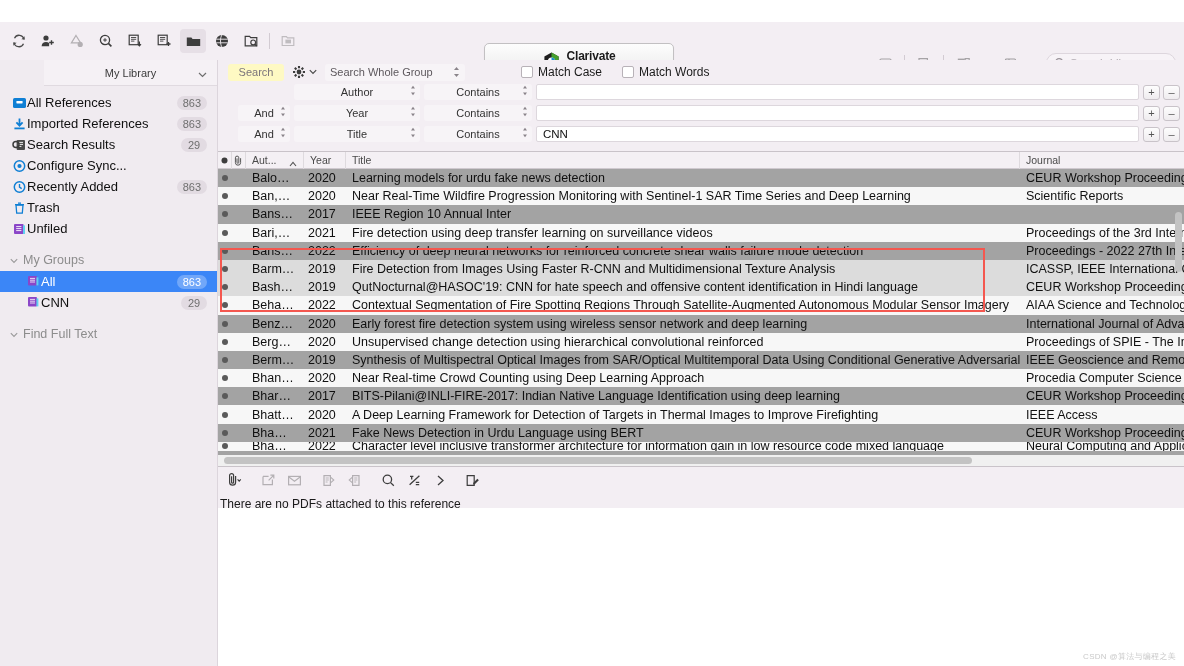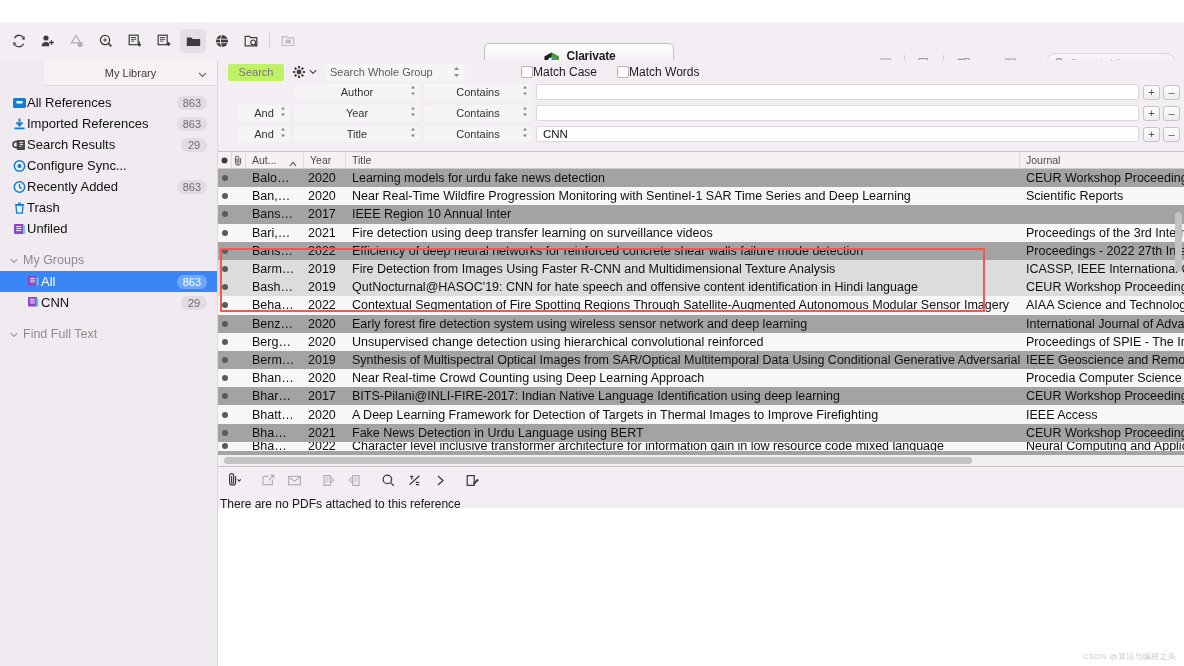--- a/index.html
+++ b/index.html
@@ -111,32 +111,32 @@
   }
   .group-items .side-item { padding-left:26px; }
 
   
   .searchpanel {
     position:absolute; left:218px; top:60px; width:966px; height:92px;
     background:#f3eef3; border-bottom:1px solid #c9c3c9;
   }
   .sp-row1 { height:22px; display:flex; align-items:center; padding:2px 0 0 10px; gap:8px; }
   .sp-btn {
-    width:56px; height:17px; border-radius:3px; background:#bef264;
+    width:56px; height:17px; border-radius:3px; background:#fef9c3;
     display:flex; align-items:center; justify-content:center;
     font-size:11px; color:#7b757b;
   }
   .gear-wrap { display:flex; align-items:center; gap:3px; }
   .sp-select {
     width:140px; height:17px; border-radius:3px; background:#f7f4f7;
     display:flex; align-items:center; padding:0 5px; font-size:11px; color:#5d585d;
     position:relative;
   }
   .sp-select .stepper { position:absolute; right:5px; top:2px; }
-  .chk-group { display:flex; align-items:center; margin-left:48px; font-size:12px; color:#1a1a1a; }
+  .chk-group { display:flex; align-items:center; gap:5px; margin-left:48px; font-size:12px; color:#1a1a1a; }
   .chk { width:12px; height:12px; border:1px solid #b8b2b8; border-radius:2px; background:#fff; }
 
   .crit-row { height:20px; display:flex; align-items:center; gap:4px; padding:0 4px 0 4px; margin-bottom:1px; }
   .crit-cell {
     height:16px; border-radius:3px; background:#f7f4f7;
     display:flex; align-items:center; justify-content:center;
     font-size:11px; color:#333; position:relative;
   }
   .crit-bool { width:52px; margin-left:16px; }
   .crit-field { width:126px; }

